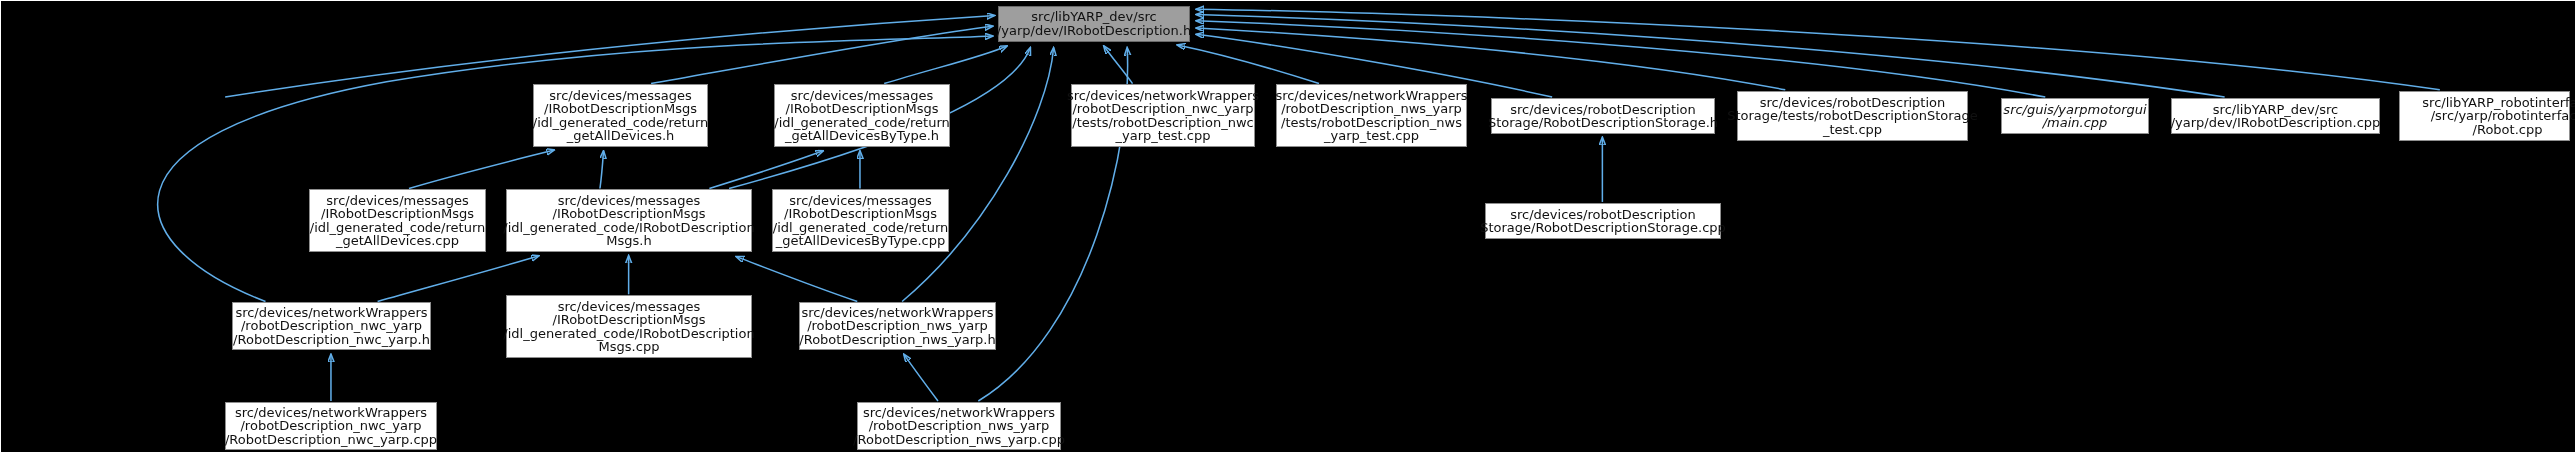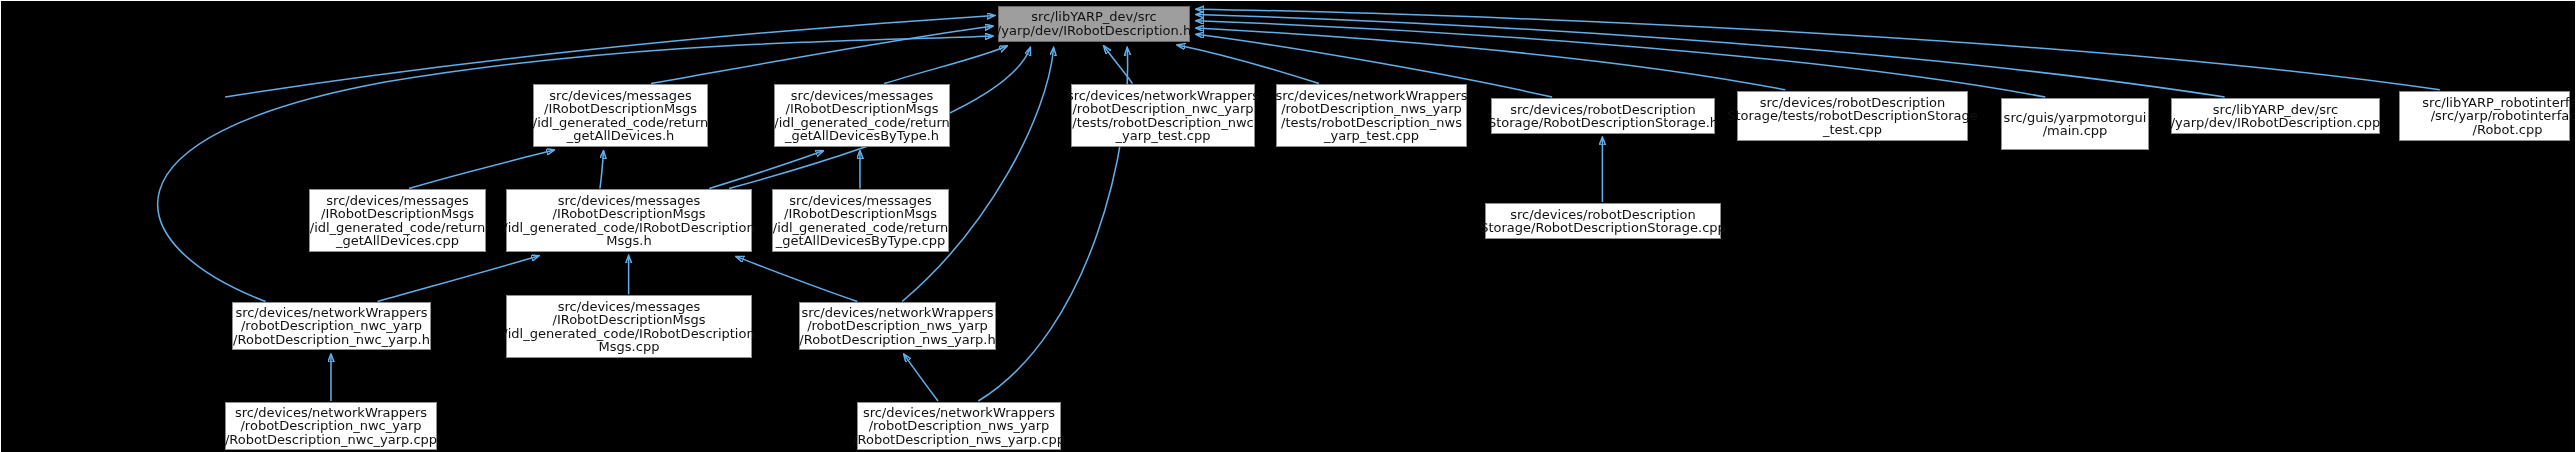--- a/index.html
+++ b/index.html
@@ -97,21 +97,21 @@
 /tests/robotDescription_nws
 _yarp_test.cpp</div>
 
   <div class="node" style="left:1490px;top:97px;width:224px;height:36px;">src/devices/robotDescription
 Storage/RobotDescriptionStorage.h</div>
 
   <div class="node" style="left:1736px;top:90px;width:231px;height:50px;">src/devices/robotDescription
 Storage/tests/robotDescriptionStorage
 _test.cpp</div>
 
-  <div class="node" style="left:2000px;top:97px;width:148px;height:52px;">src/guis/yarpmotorgui
+  <div class="node" style="left:2000px;top:97px;width:148px;height:36px;font-style:italic;">src/guis/yarpmotorgui
 /main.cpp</div>
 
   <div class="node" style="left:2170px;top:97px;width:209px;height:36px;">src/libYARP_dev/src
 /yarp/dev/IRobotDescription.cpp</div>
 
   <div class="node" style="left:2398px;top:90px;width:171px;height:50px;padding-left:46px;">src/libYARP_robotinterface
 /src/yarp/robotinterface
 /Robot.cpp</div>
 
   <div class="node" style="left:308px;top:188px;width:177px;height:63px;">src/devices/messages

